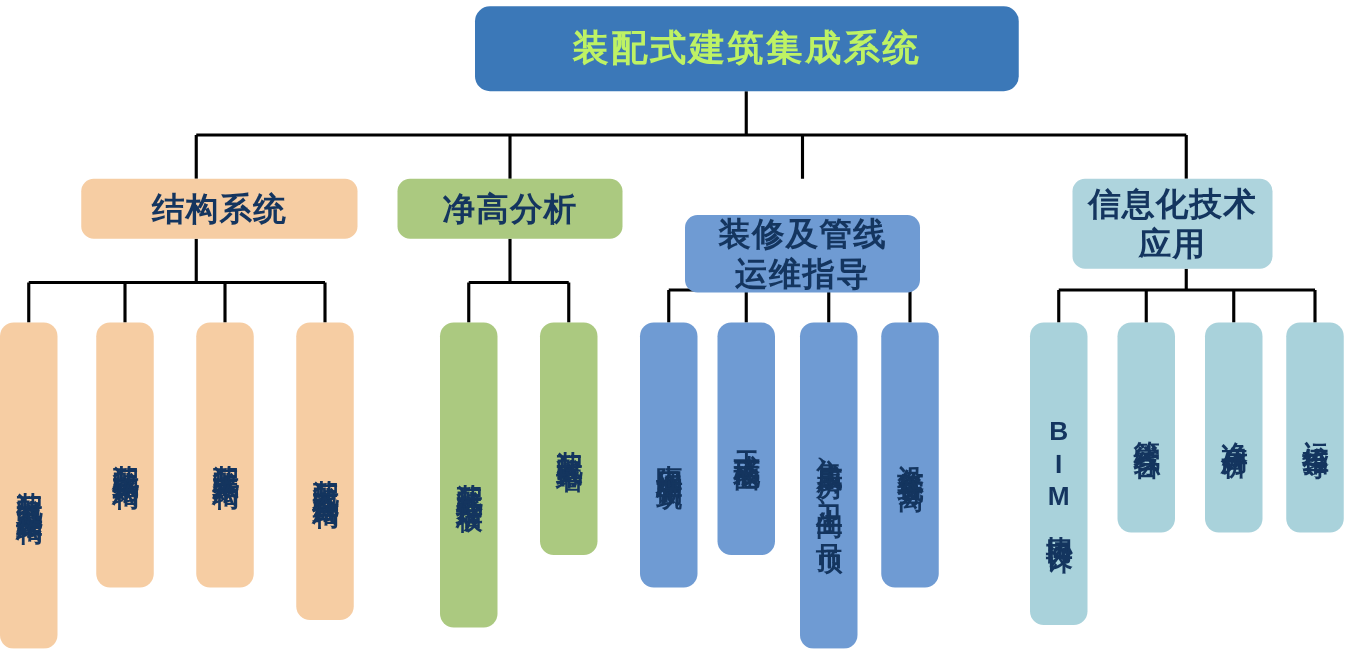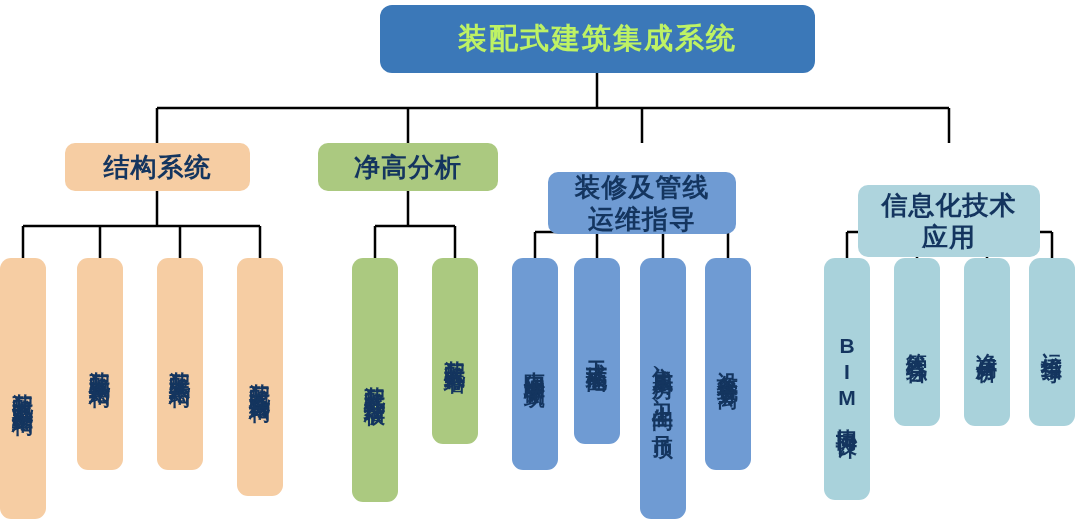--- a/index.html
+++ b/index.html
@@ -58,34 +58,34 @@
     <path fill="none" stroke="#000000" stroke-width="2.5" d="M157 191 V226 M23 226 H260 M23 226 V258 M100 226 V258 M180 226 V258 M260 226 V258"></path>
     <path fill="none" stroke="#000000" stroke-width="2.5" d="M408 191 V226 M375 226 H455 M375 226 V258 M455 226 V258"></path>
     <path fill="none" stroke="#000000" stroke-width="2.5" d="M642 215 V232 M535 232 H728 M535 232 V258 M597 232 V258 M663 232 V258 M728 232 V258"></path>
     <path fill="none" stroke="#000000" stroke-width="2.5" d="M949 215 V232 M847 232 H1052 M847 232 V258 M917 232 V258 M987 232 V258 M1052 232 V258"></path>
   </svg>
 
   <div class="node root" style="left:380px;top:5px;width:435px;height:68px;">
     <span>装配式建筑集成系统</span>
   </div>
 
-  <div class="node hdr hdr-structure" style="left:65px;top:143px;width:185px;height:48px;">
+  <div class="node hdr hdr-structure" style="left:65px;top:143px;width:221px;height:48px;">
     <span>结构系统</span>
   </div>
 
   <div class="node hdr hdr-envelope" style="left:318px;top:143px;width:180px;height:48px;">
     <span>净高分析</span>
   </div>
 
   <div class="node hdr hdr-mep" style="left:548px;top:143px;width:188px;height:62px;margin-top:29px;">
     <span>装修及管线</span>
     <span>运维指导</span>
   </div>
 
-  <div class="node hdr hdr-info" style="left:858px;top:143px;width:182px;height:72px;margin-top:42px;">
+  <div class="node hdr hdr-info" style="left:858px;top:143px;width:160px;height:72px;">
     <span>信息化技术</span>
     <span>应用</span>
   </div>
 
   <div class="node leaf leaf-structure" style="left:0px;top:258px;height:261px;">
     <span>装配式混凝土结构</span>
   </div>
   <div class="node leaf leaf-structure" style="left:77px;top:258px;height:212px;">
     <span>装配式钢结构</span>
   </div>

